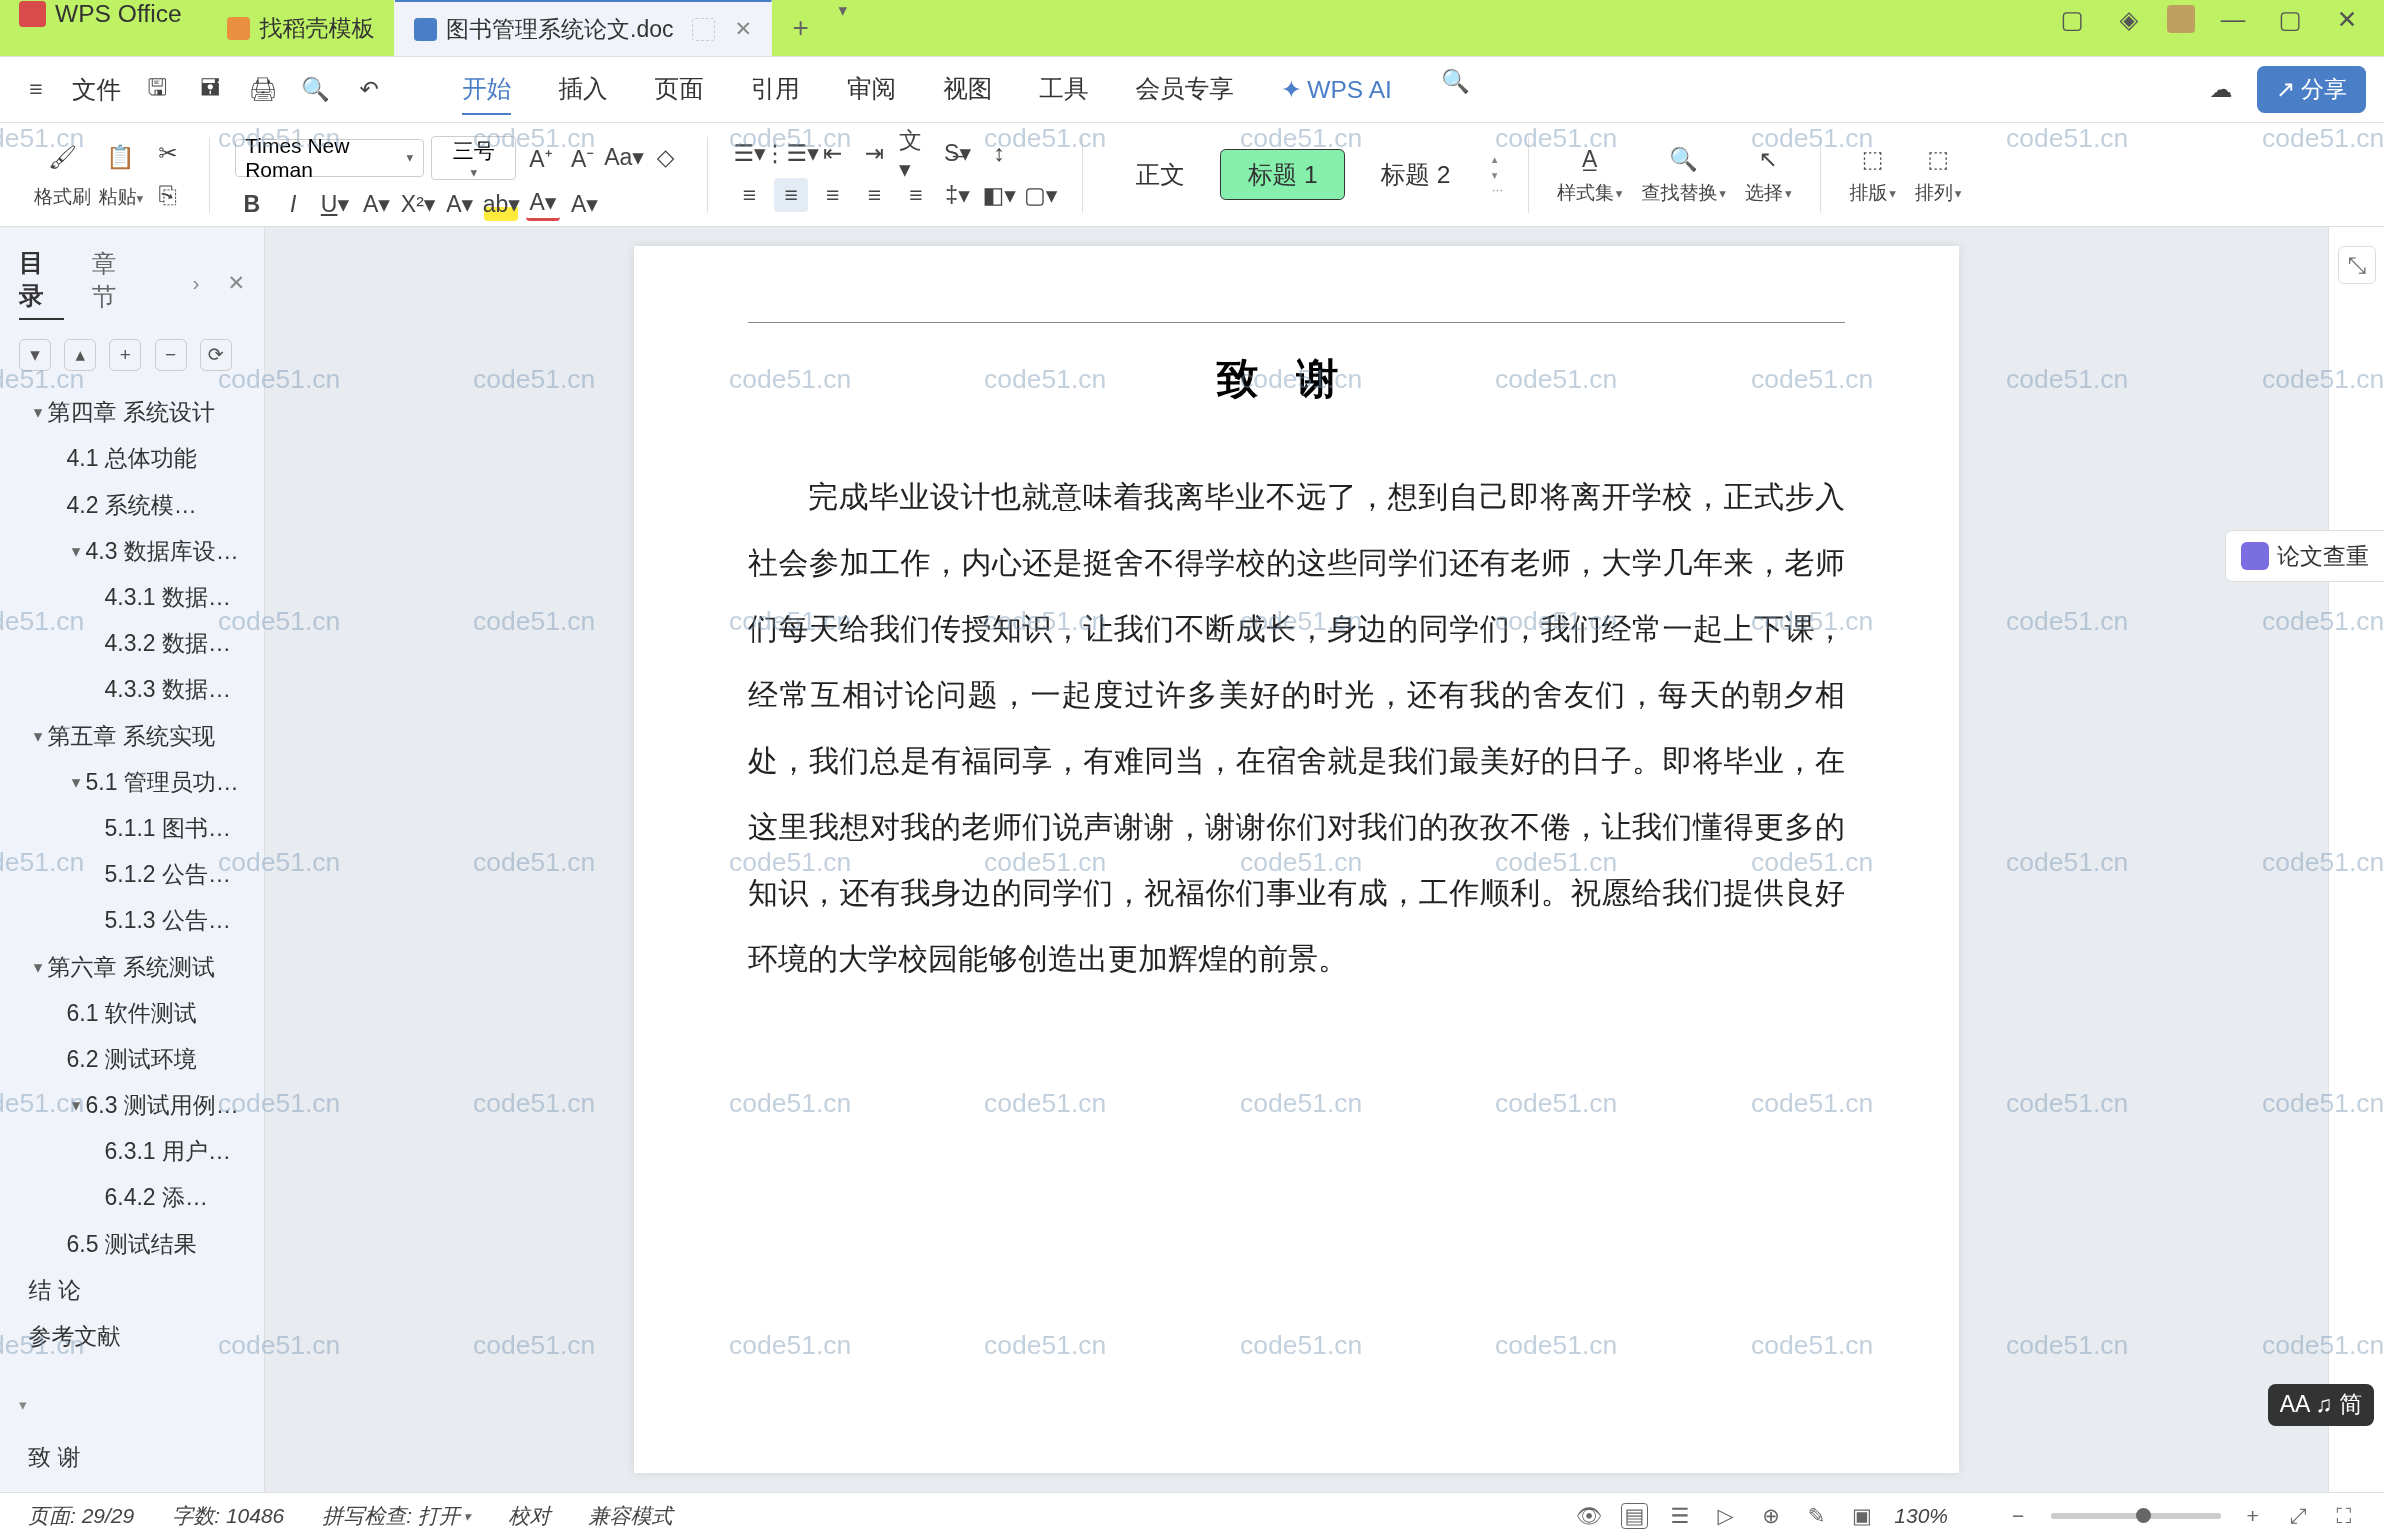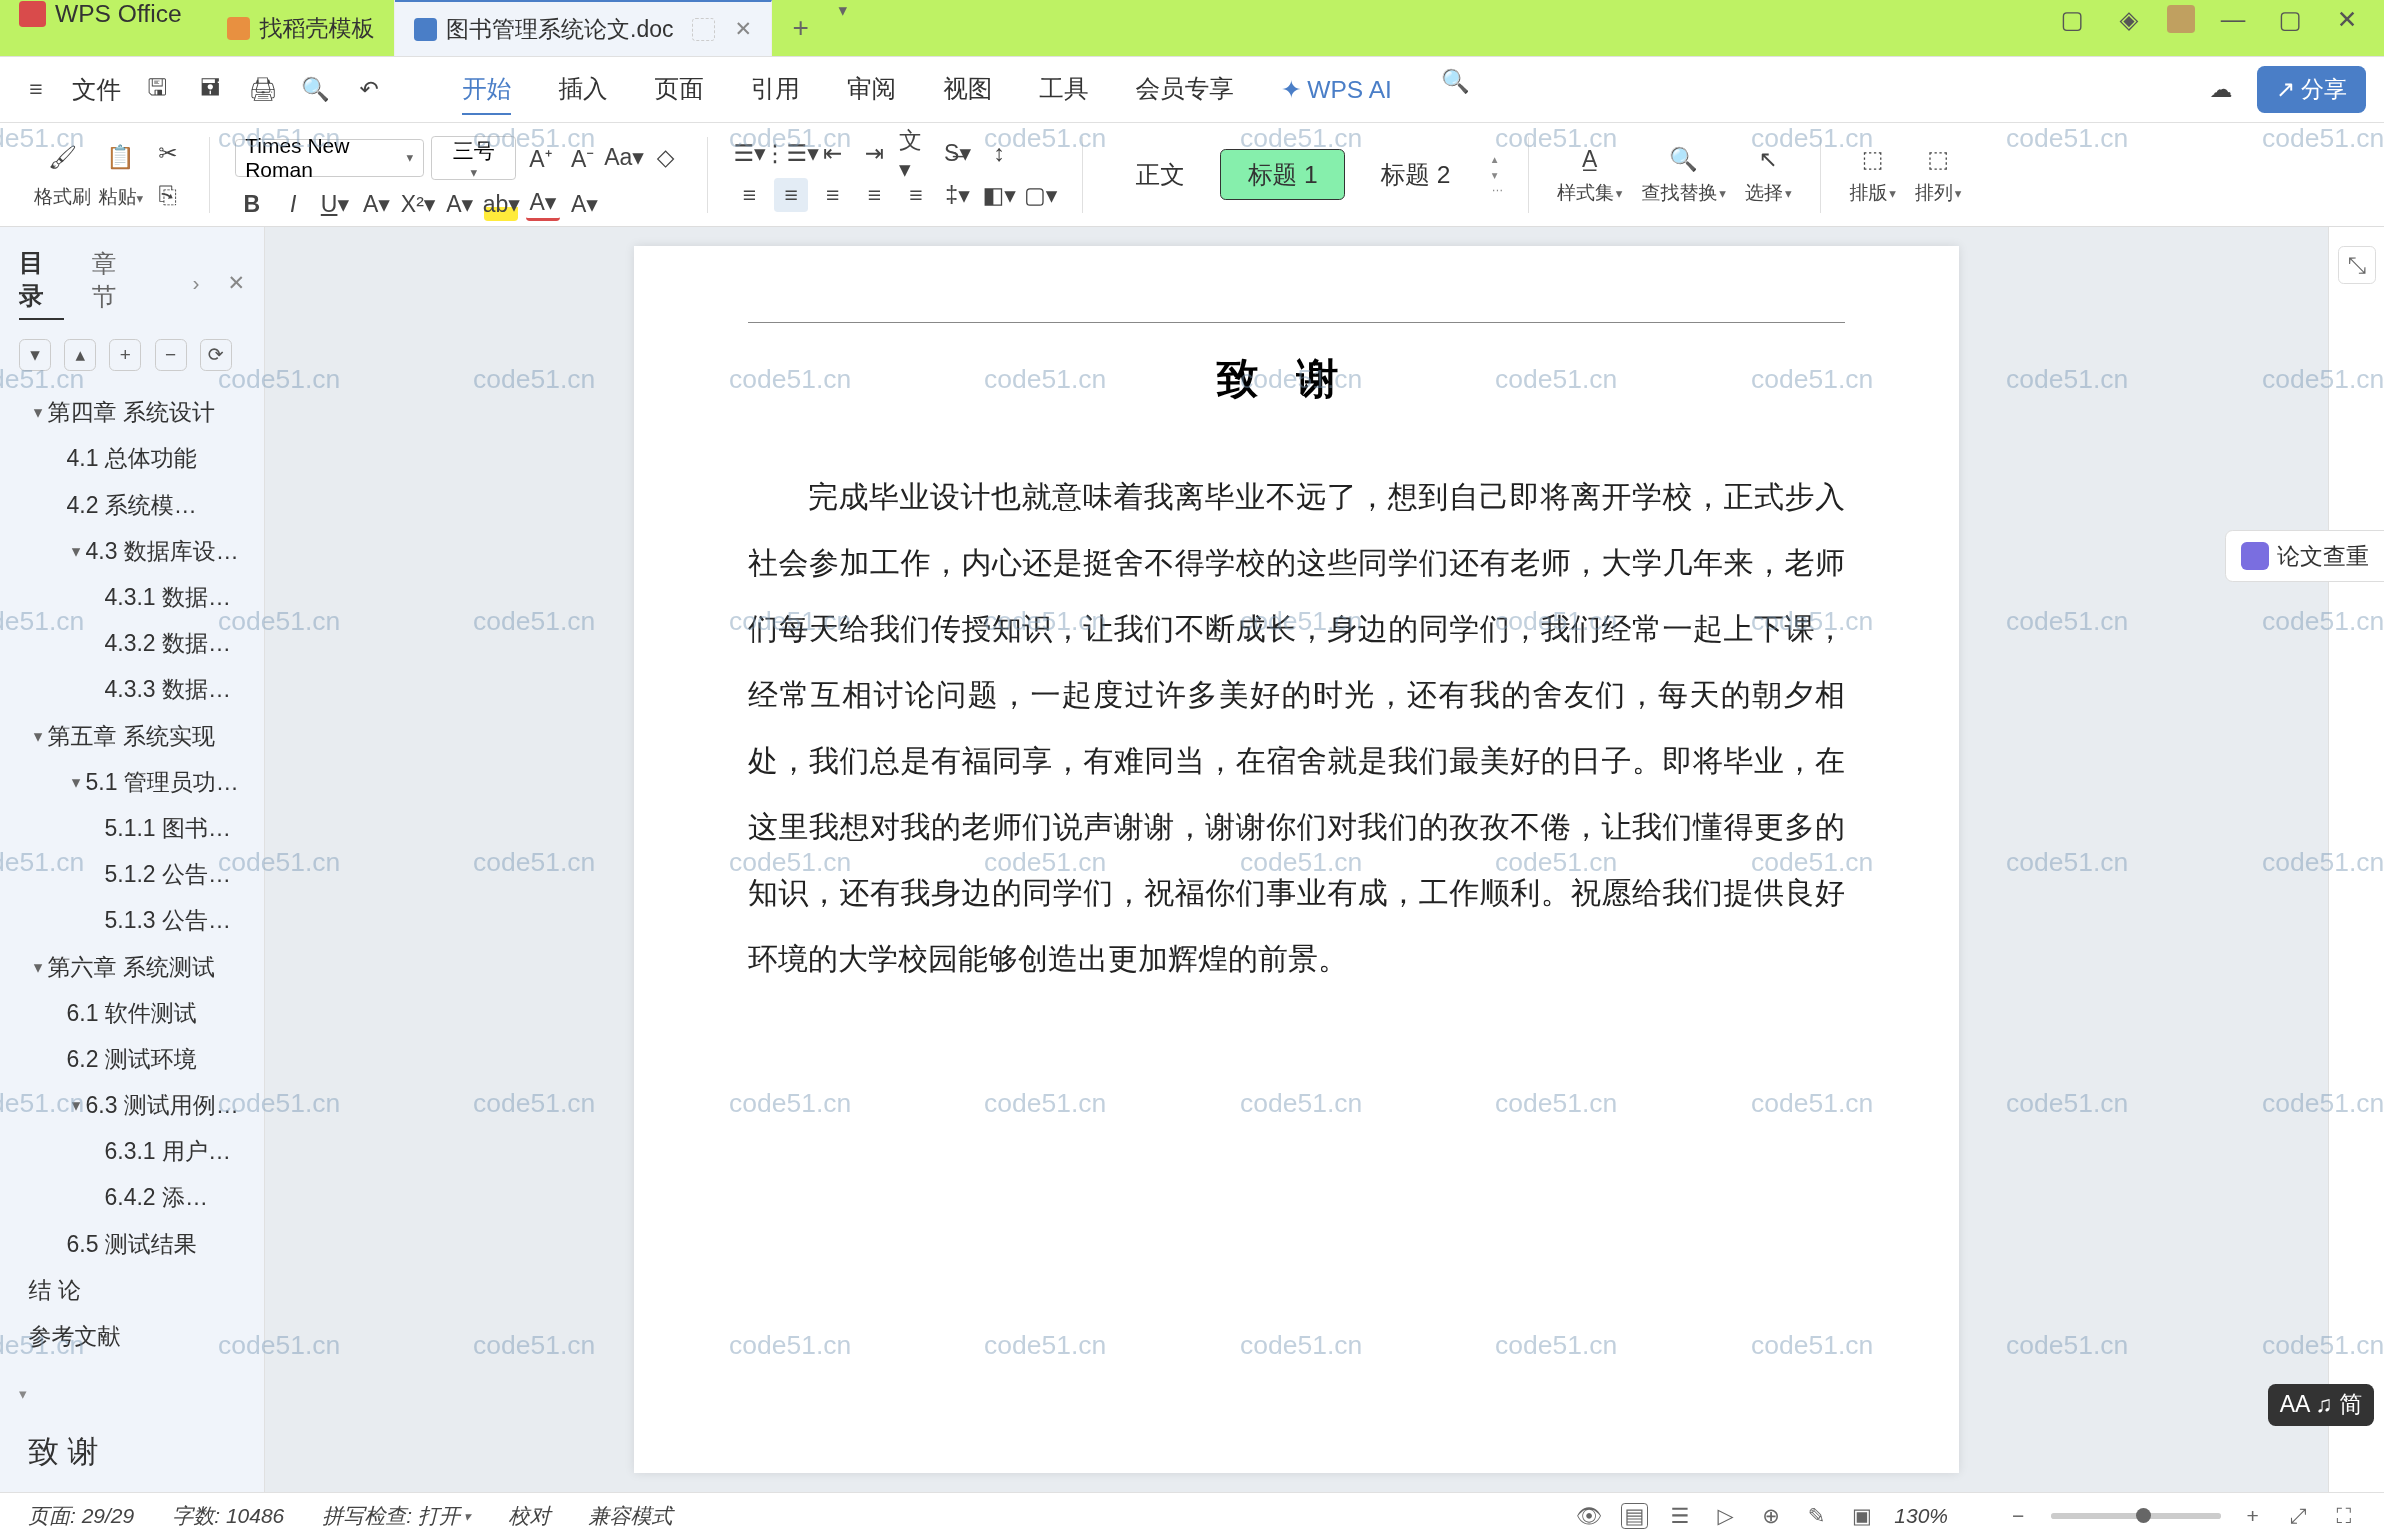--- a/index.html
+++ b/index.html
@@ -69,21 +69,21 @@
 .sidebar-close { font-size: 21px; color: #888; }
 .sidebar-toolbar { display: flex; gap: 13.2px; padding: 9.5px 19px; align-items: center; }
 .sidebar-tool { width: 32px; height: 32px; display: flex; align-items: center; justify-content: center; border: 0.9px solid #ccc; border-radius: 5.7px; color: #555; font-size: 19px; }
 .outline { flex: 1; overflow-y: auto; padding: 9.5px 9.5px; }
 .outline-item { display: flex; align-items: center; padding: 7.6px 9.5px; font-size: 23px; color: #333; cursor: pointer; white-space: nowrap; overflow: hidden; text-overflow: ellipsis; }
 .outline-toggle { width: 19px; text-align: center; color: #666; font-size: 17px; }
 .outline-l1 { padding-left: 19px; }
 .outline-l2 { padding-left: 57px; }
 .outline-l3 { padding-left: 95px; }
 .sidebar-bottom { padding: 19px; display: flex; align-items: center; gap: 9.5px; }
-.sidebar-current { font-size: 31px; color: #333; padding: 9.5px 28px; }
+.sidebar-current { font-size: 23px; color: #333; padding: 9.5px 28px; }
 .expand-caret { font-size: 15px; color: #888; }
 
 
 .canvas { flex: 1; background: #e8ecf0; overflow: auto; position: relative; display: flex; justify-content: center; padding: 19px 0; }
 .page { width: 1325px; background: #fff; padding: 76px 114px; box-shadow: 0 0 9.5px rgba(0,0,0,0.1); position: relative; }
 .page-header-line { border-top: 0.9px solid #888; margin-bottom: 28px; }
 .doc-title { font-size: 42px; font-family: serif; text-align: center; letter-spacing: 38px; margin: 0 0 57px 0; }
 .doc-para { font-size: 30px; font-family: serif; line-height: 2.2; text-align: justify; text-indent: 2em; color: #222; position: relative; }
 .wm-overlay { position: absolute; color: #d94b4b; font-size: 30px; font-family: serif; z-index: 2; font-weight: 500; }
 

